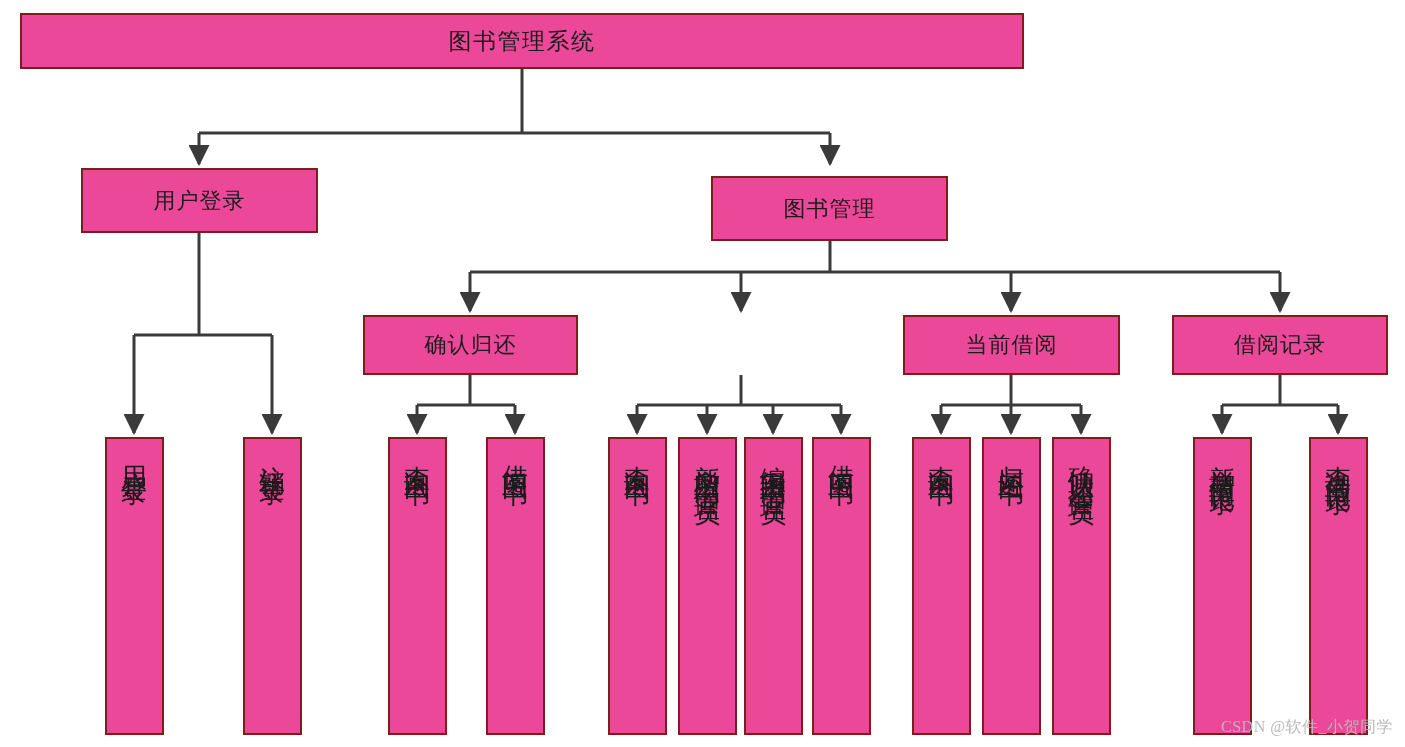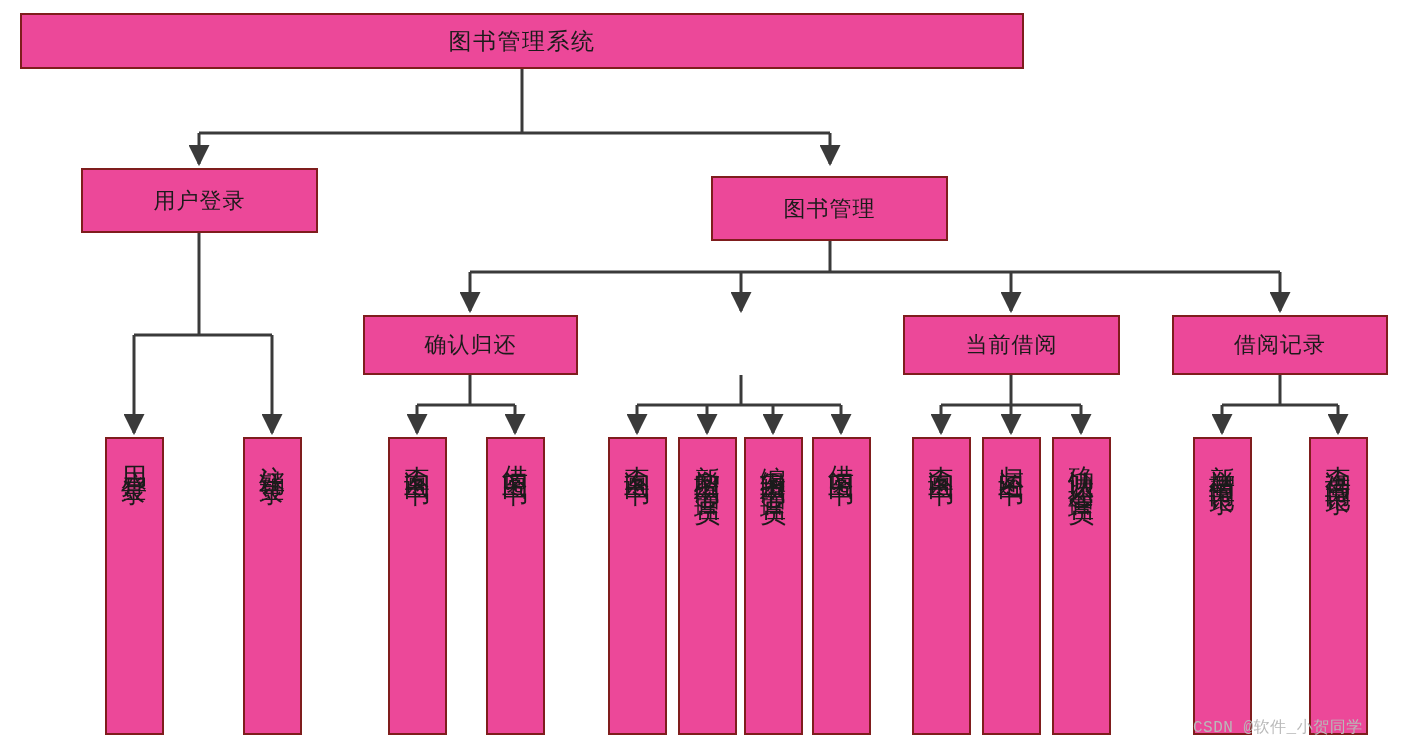--- a/index.html
+++ b/index.html
@@ -64,21 +64,22 @@
     line-height: 1;
     letter-spacing: 5px;
     white-space: nowrap;
   }
   .watermark {
     position: absolute;
     font-size: 16px;
     color: #b9b9b9;
     letter-spacing: 0.5px;
     white-space: nowrap;
-    font-family: Liberation Mono, monospace;
+    font-family: Liberation Serif, serif;
+    padding-left: 28px;
   }
 </style>
 </head>
 <body>
 
 <div id="canvas">
 
   <svg class="edges" viewBox="0 0 1405 747" xmlns="http://www.w3.org/2000/svg">
     <defs>
       <marker id="arrow" viewBox="0 0 10 10" refX="9" refY="5" markerWidth="7" markerHeight="7" orient="auto-start-reverse">

